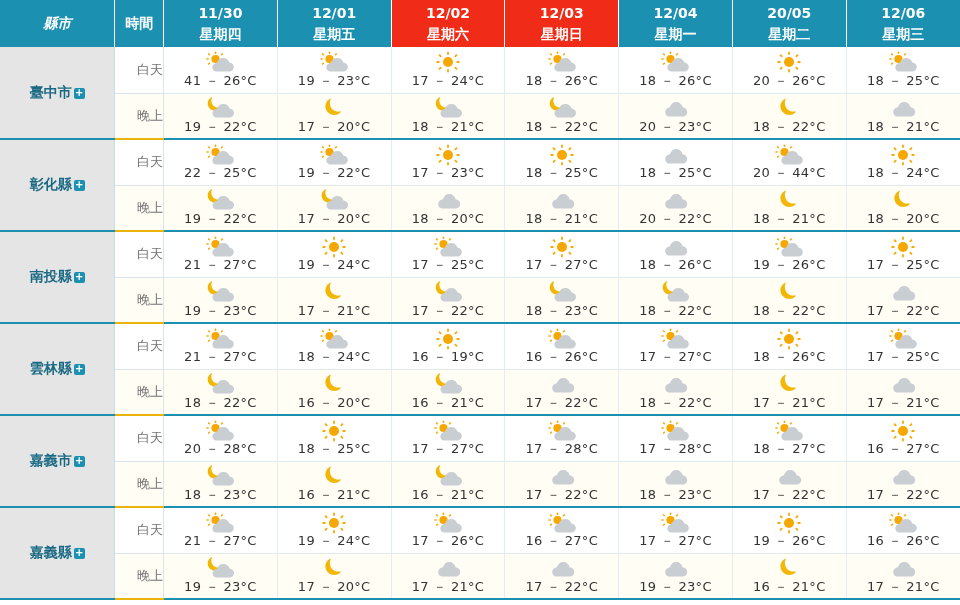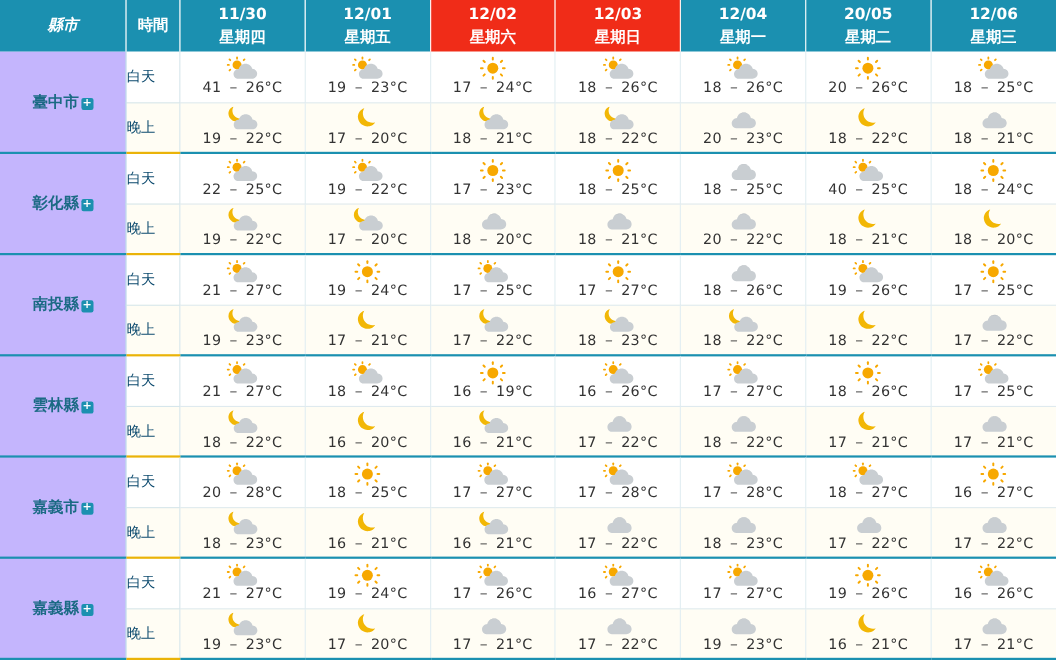--- a/index.html
+++ b/index.html
@@ -33,21 +33,21 @@
     margin-left: 35px;
   }
   thead th.city-col { width: 113px; font-style: italic; }
   thead th.time-col { width: 48px; }
   thead th.day-col  { width: 112px; }
   thead th:last-child { border-right: none; }
 
   
   td.city {
     width: 113px;
-    background: #c4b5fd;
+    background: #e5e5e5;
     color: #1b6a84;
     font-size: 14px;
     font-weight: bold;
     text-align: center;
     vertical-align: middle;
     border-bottom: 2px solid #1b90b0;
     border-right: 1px solid #bfe0ea;
     padding: 15px;
   }
   td.city .plus {
@@ -61,22 +61,22 @@
     border-radius: 2px;
     text-align: center;
     margin-left: 2px;
     vertical-align: 1px;
   }
 
   
   td.period {
     width: 60px;
     font-size: 13px;
-    color: #0c4a6e;
-    text-align: left;
+    color: #737373;
+    text-align: right;
     vertical-align: middle;
     border-right: 1px solid #d6e6ec;
     border-bottom: 1px solid #d6e6ec;
     background: #ffffff;
     padding: 0;
   }
   tr.night td.period { background: #fffdf4; }
   tr.last-of-city td.period { border-bottom: 2px solid #eab308; }
 
   
@@ -375,21 +375,21 @@
               <g fill="#f7a800">
                 <circle cx="10.5" cy="8" r="4.1"></circle>
                 <rect x="9.7" y="0.4" width="1.6" height="2.7" rx="0.8"></rect>
                 <rect x="1.2" y="7.2" width="2.7" height="1.6" rx="0.8"></rect>
                 <rect x="3.2" y="2.0" width="1.6" height="2.7" rx="0.8" transform="rotate(-45 4 3.35)"></rect>
                 <rect x="16.1" y="2.0" width="1.6" height="2.7" rx="0.8" transform="rotate(45 16.9 3.35)"></rect>
                 <rect x="3.2" y="11.3" width="1.6" height="2.7" rx="0.8" transform="rotate(45 4 12.65)"></rect>
               </g>
               <path fill="#c9ced2" d="M11.0 20.6h13.0c2.6 0 4.8-2.0 4.8-4.5 0-2.4-1.9-4.4-4.5-4.5-.6-2.7-3.1-4.7-6.1-4.7-3.0 0-5.6 2.0-6.2 4.8-2.6.2-4.7 2.2-4.7 4.6 0 2.4 1.8 4.3 3.9 4.3z"></path>
             </svg></div>
-          <div class="temp">40 － 25°C</div>
+          <div class="temp">20 － 44°C</div>
         </td>
         <td class="cell">
           <div class="icon-wrap"><svg width="26" height="22" viewBox="0 0 26 22">
               <g fill="#f7a800">
                 <circle cx="13" cy="11" r="5"></circle>
                 <rect x="12.1" y="0.5" width="1.8" height="3.4" rx="0.9"></rect>
                 <rect x="12.1" y="18.1" width="1.8" height="3.4" rx="0.9"></rect>
                 <rect x="1.3" y="10.1" width="3.4" height="1.8" rx="0.9"></rect>
                 <rect x="21.3" y="10.1" width="3.4" height="1.8" rx="0.9"></rect>
                 <rect x="4.2" y="3.1" width="1.8" height="3.4" rx="0.9" transform="rotate(-45 5.1 4.8)"></rect>

